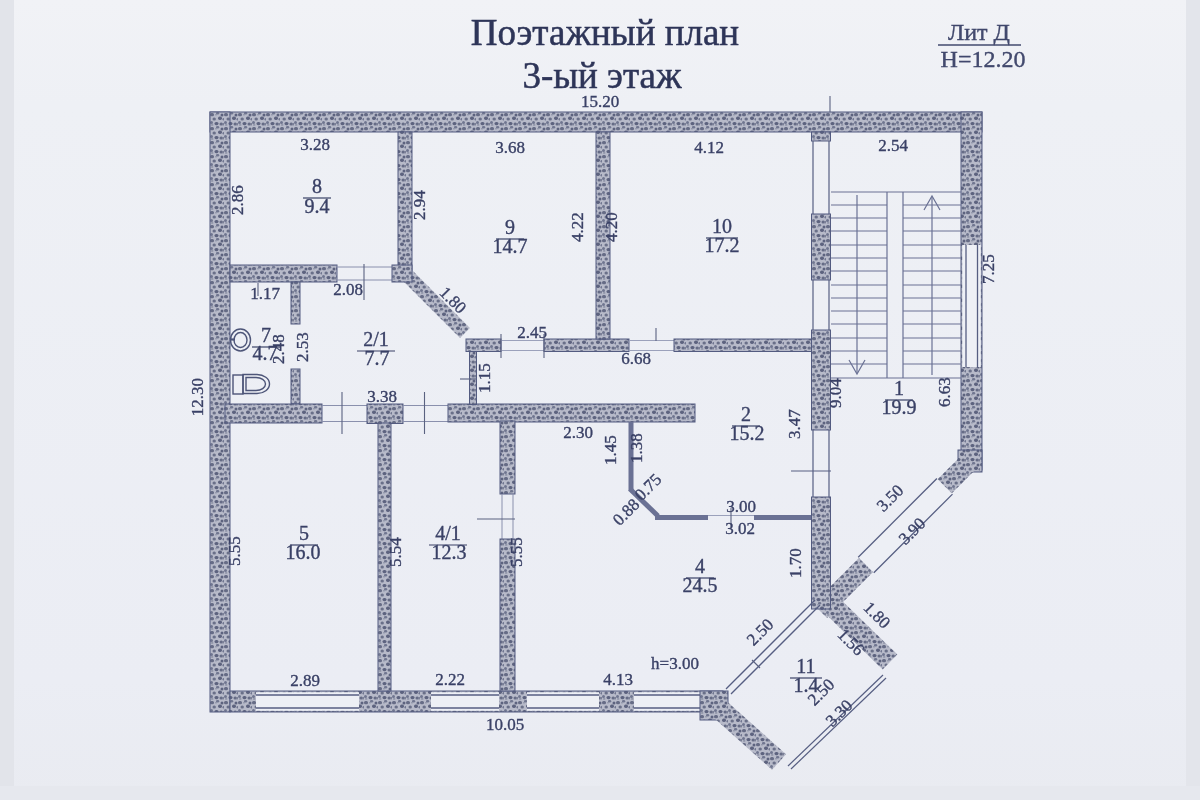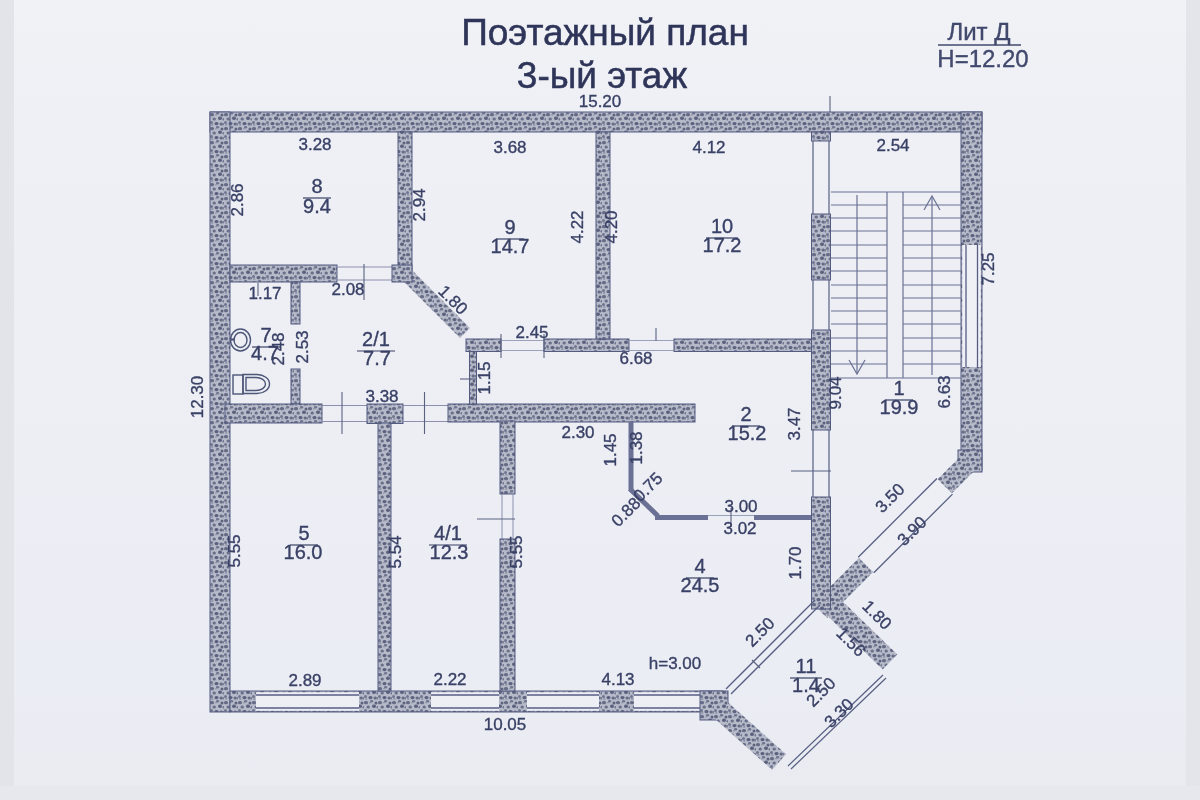--- a/index.html
+++ b/index.html
@@ -1,16 +1,16 @@
 <!DOCTYPE html>
 <html><head>
 <meta charset="utf-8">
 <style>
 html,body{margin:0;padding:0;}
-#page{position:relative;width:1200px;height:800px;background:#edeff5;font-family:Liberation Sans, sans-serif;overflow:hidden;}
+#page{position:relative;width:1200px;height:800px;background:#edeff5;font-family:Liberation Serif, serif;overflow:hidden;}
 svg{position:absolute;left:0;top:0;}
 text{fill:#3a4166;stroke:#3a4166;stroke-width:0.35;}
 .d{font-size:17px;}
 .r{font-size:20px;}
 .t{font-size:37px;fill:#2e3558;stroke:#2e3558;stroke-width:0.5;}
 .s{font-size:24px;fill:#434a6e;}
 </style>
 </head>
 <body>
 <div id="page">

